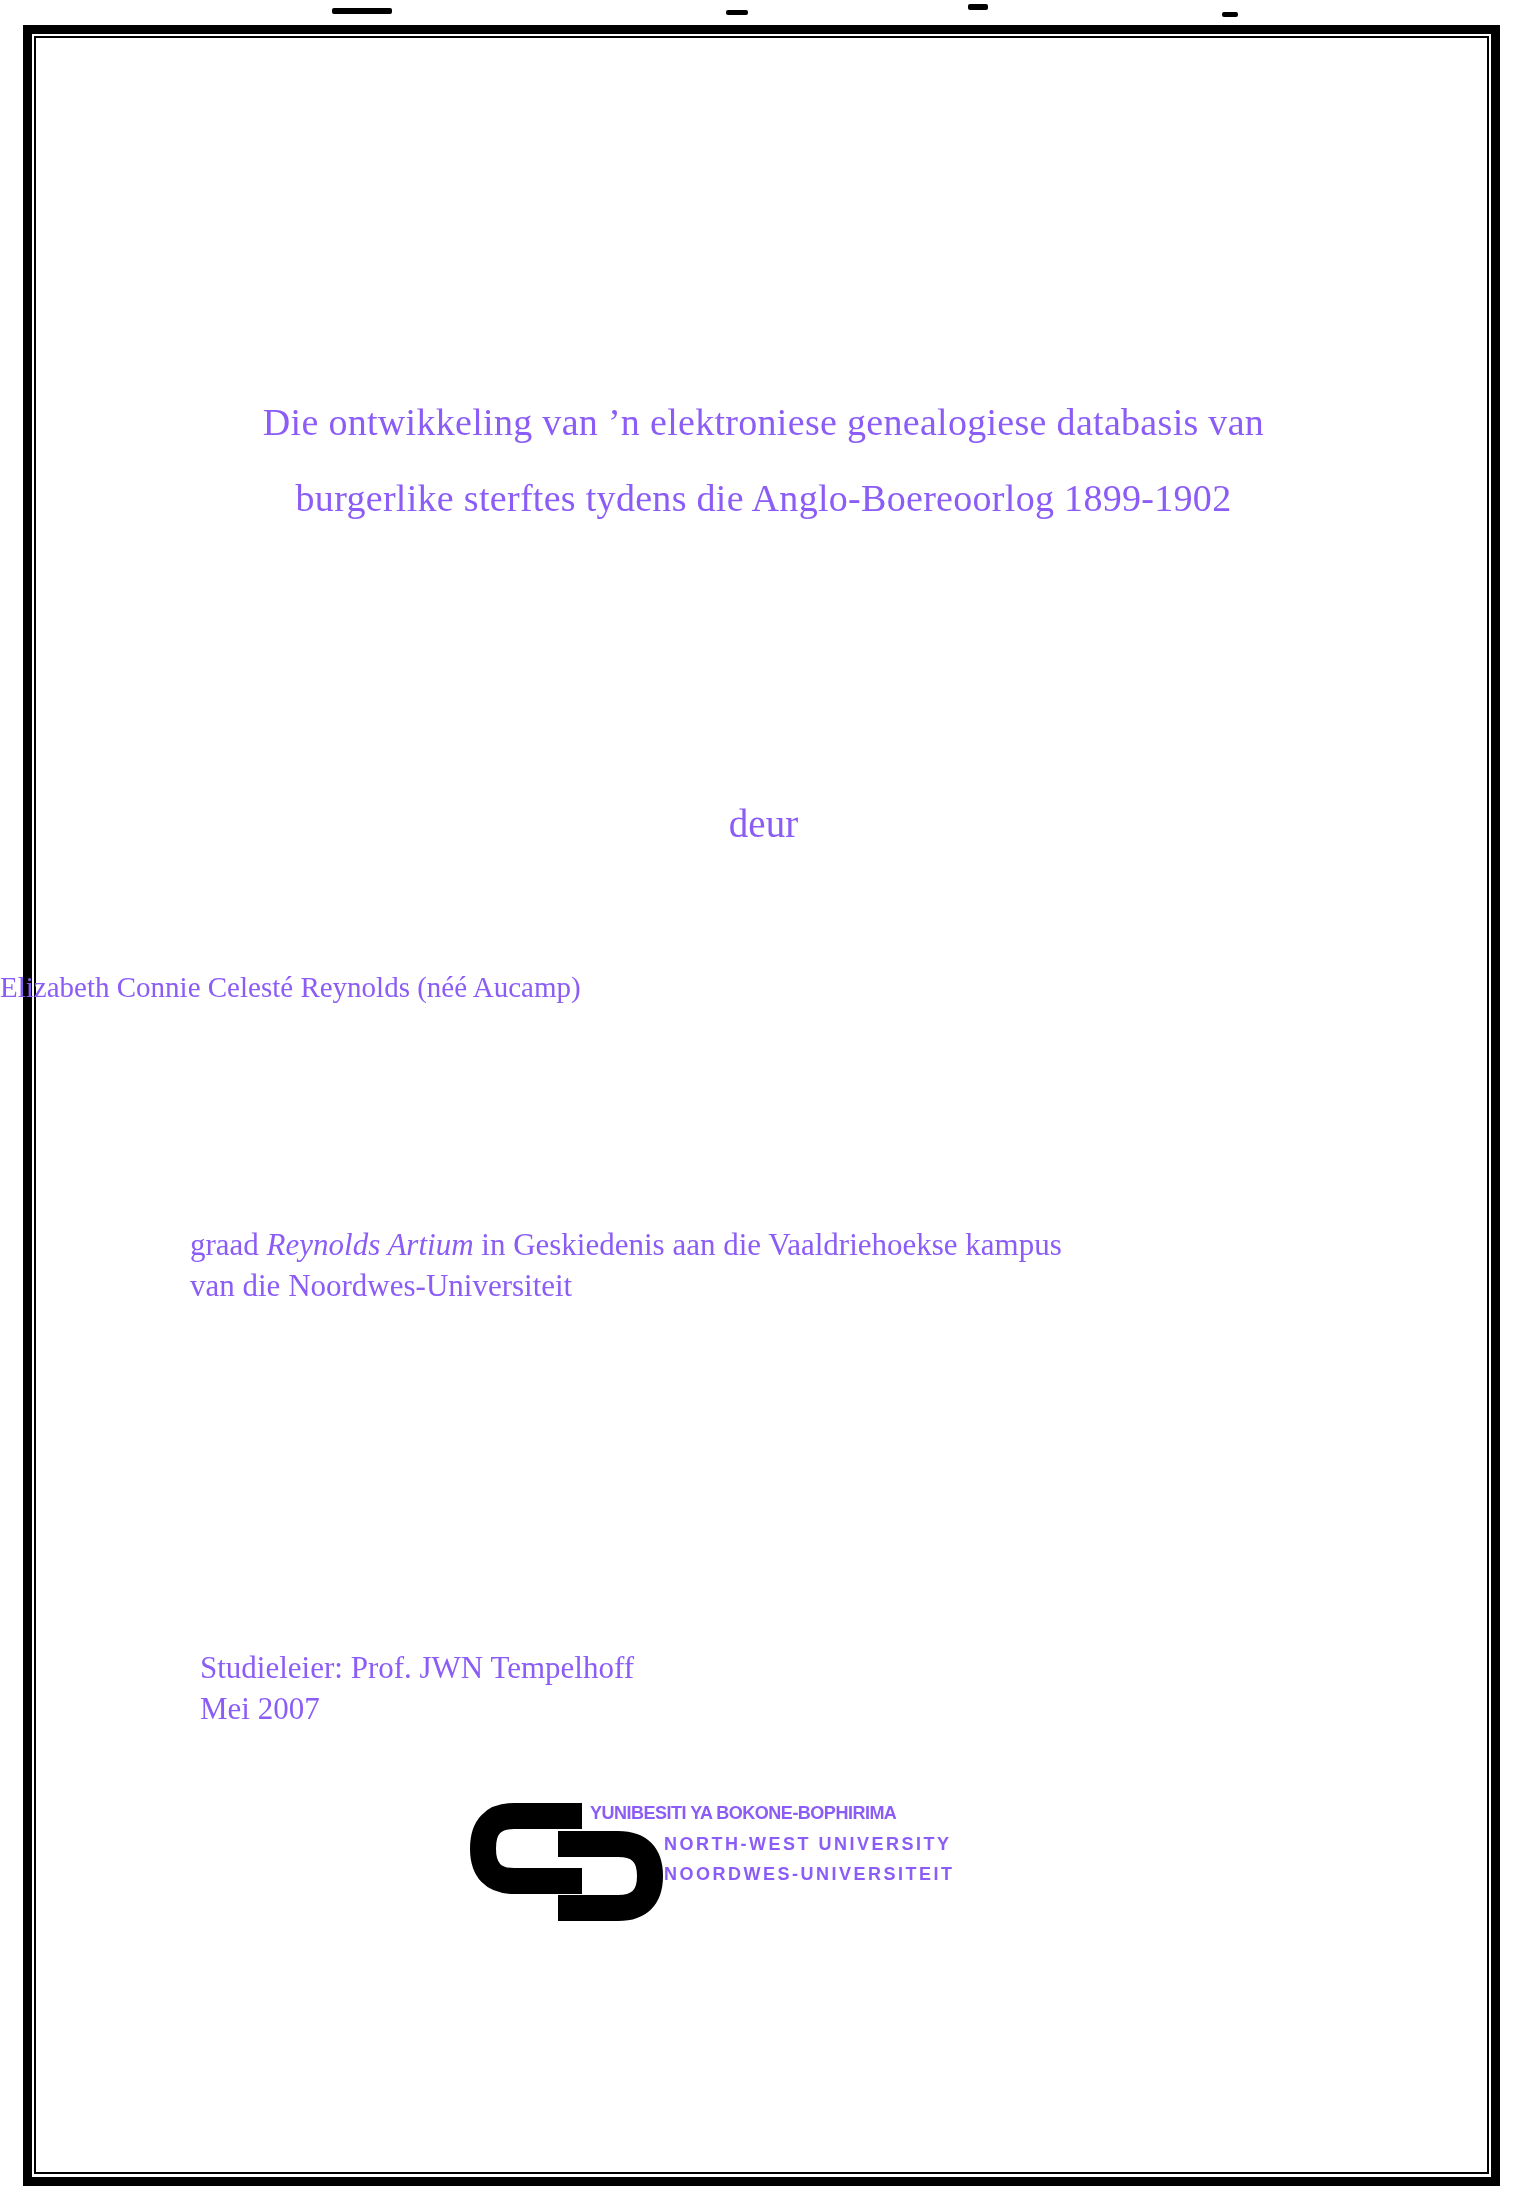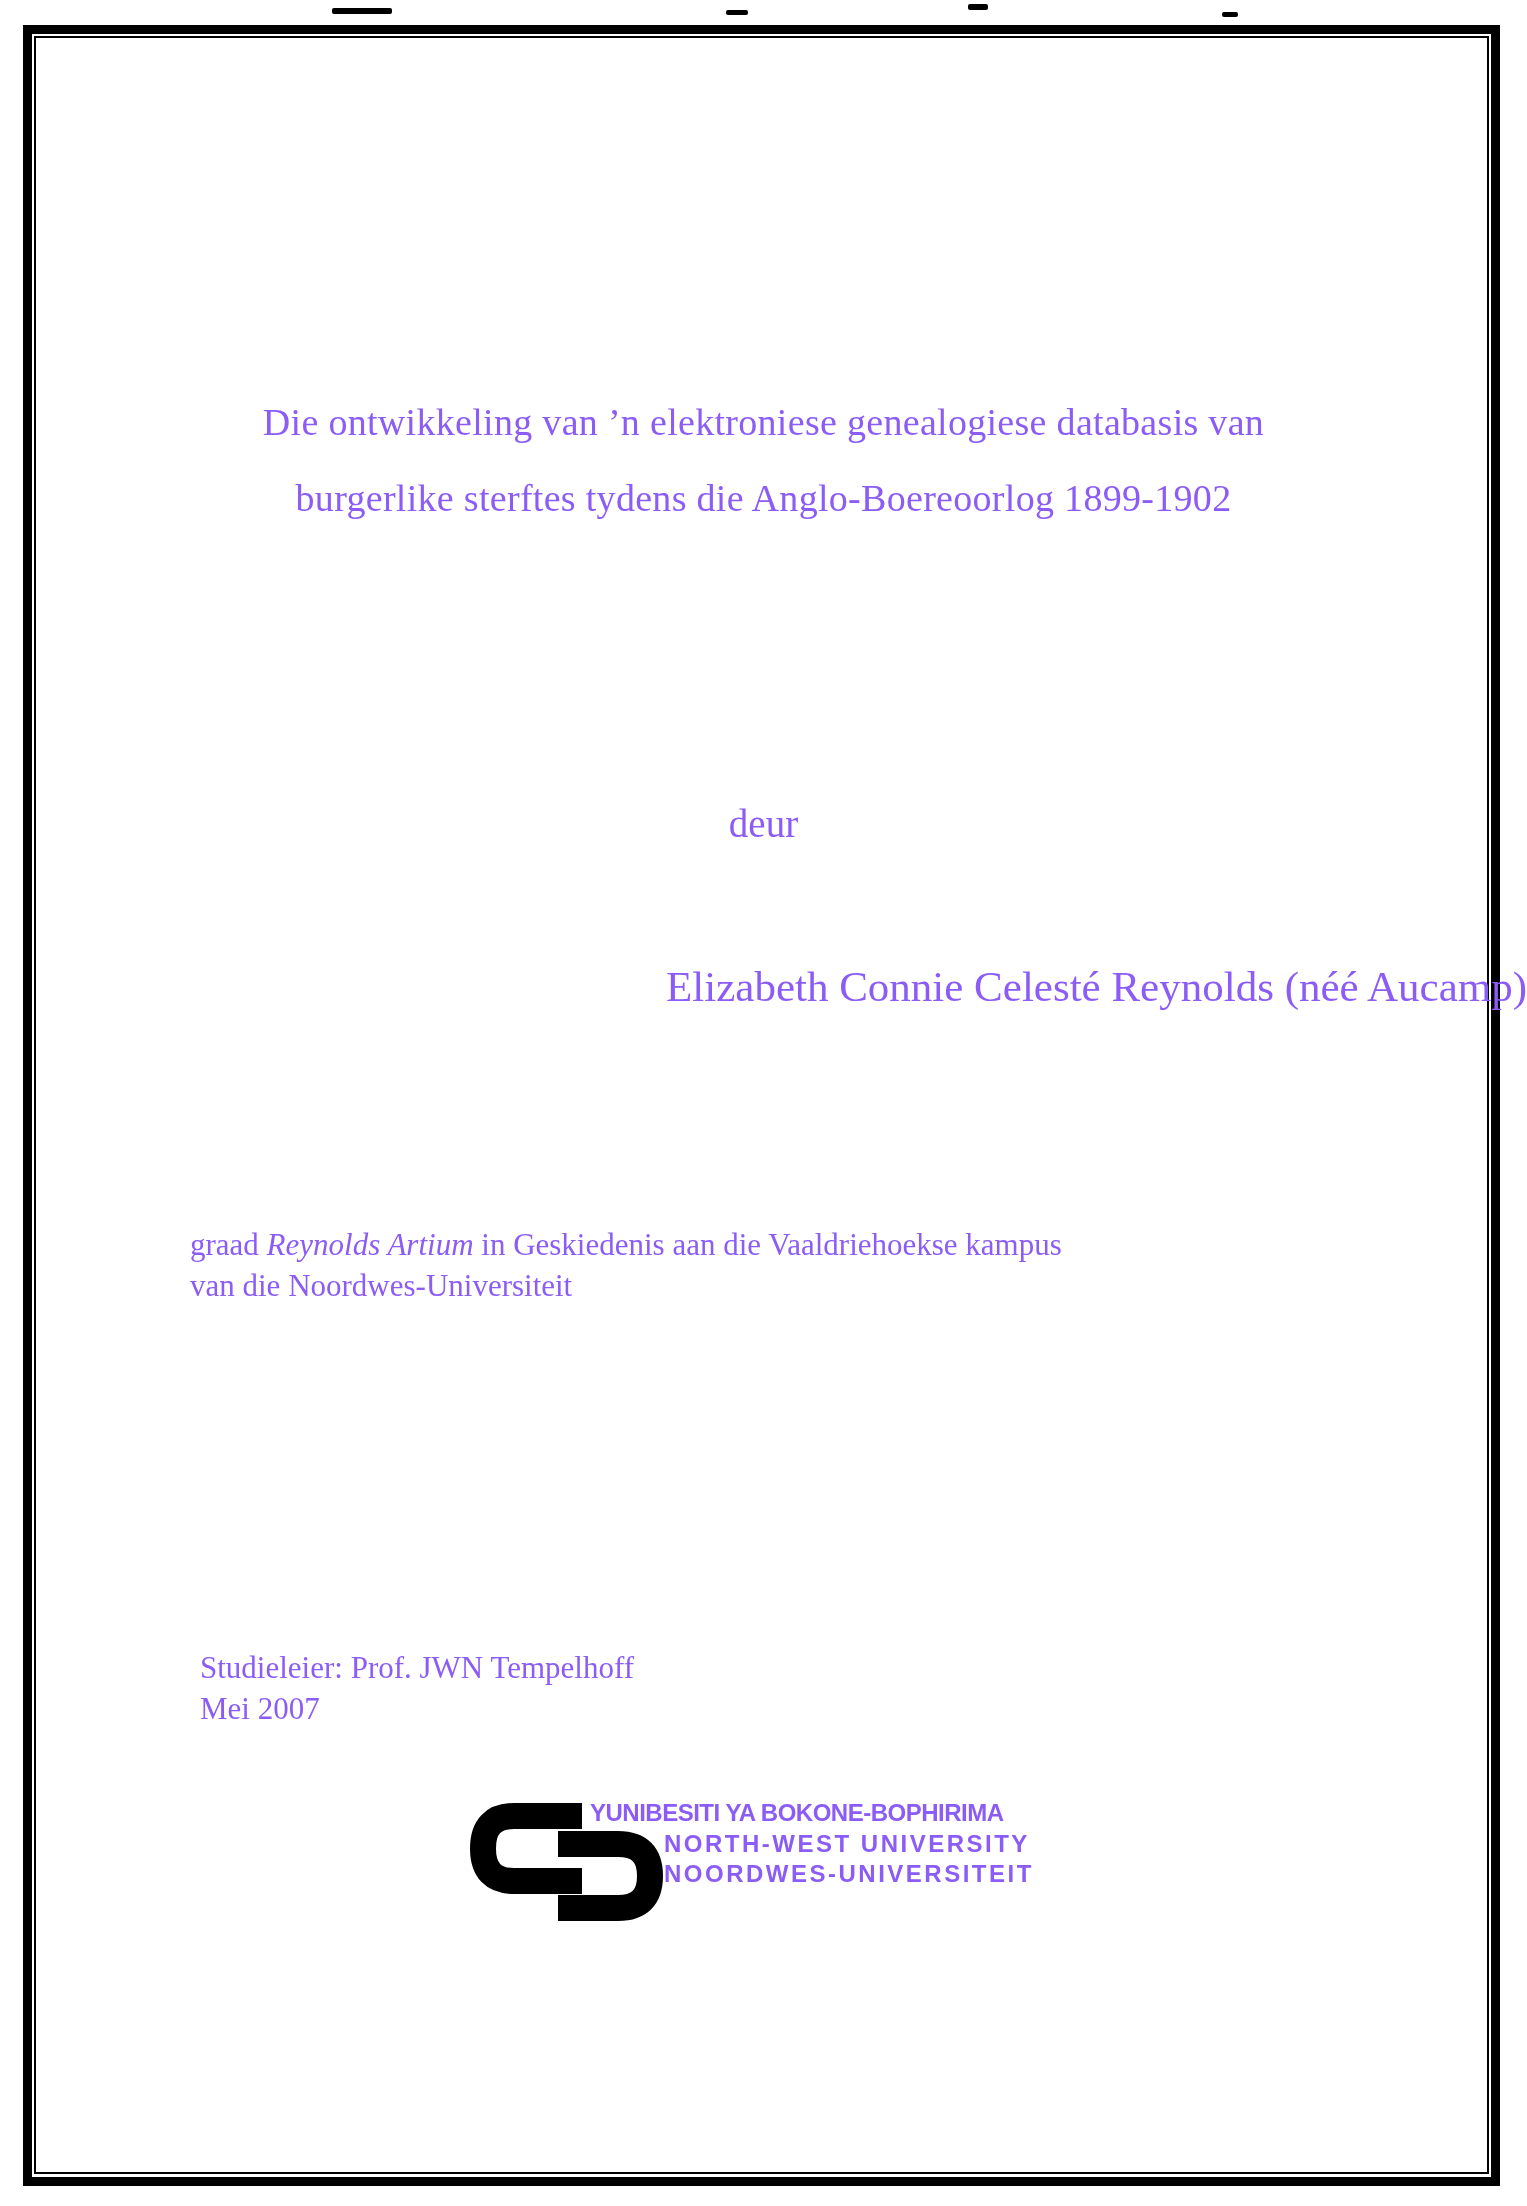--- a/index.html
+++ b/index.html
@@ -36,22 +36,22 @@
   .byline {
     position: absolute;
     left: 0; right: 0; top: 801px;
     text-align: center;
     font-size: 39px;
     line-height: 46px;
   }
   .author {
     position: absolute;
     left: 0; right: 0; top: 962px;
-    text-align: right;
-    font-size: 43px;
+    text-align: left;
+    font-size: 29px;
     line-height: 50px;
   }
   .statement {
     position: absolute;
     left: 190px; top: 1224px;
     width: 1156px;
     font-size: 31px;
     line-height: 41px;
   }
   .statement .l-just { text-align: justify; text-align-last: justify; }
@@ -62,21 +62,21 @@
     line-height: 41px;
   }
   .logo-mark {
     position: absolute;
     left: 470px; top: 1800px;
     width: 200px; height: 125px;
   }
   .logo-line {
     position: absolute;
     font-family: "Liberation Sans", sans-serif;
-    font-size: 24px;
+    font-size: 18px;
     font-weight: bold;
     line-height: 32px;
     white-space: nowrap;
   }
   .logo-l1 { left: 590px; top: 1797px; letter-spacing: -0.5px; }
   .logo-l2 { left: 664px; top: 1828px; letter-spacing: 2.5px; }
   .logo-l3 { left: 664px; top: 1858px; letter-spacing: 2.5px; }
 </style>
 </head>
 <body>

